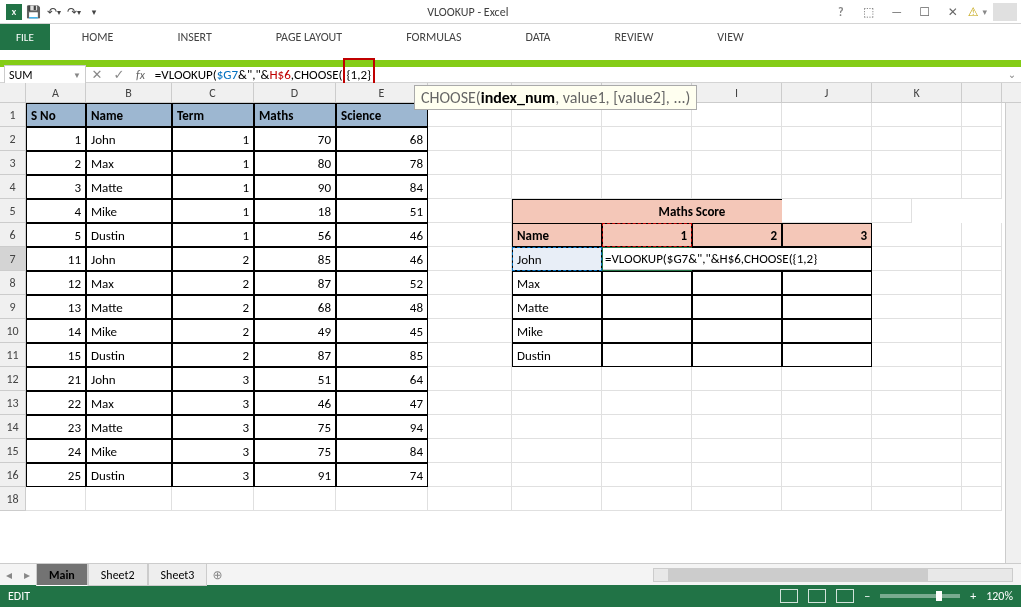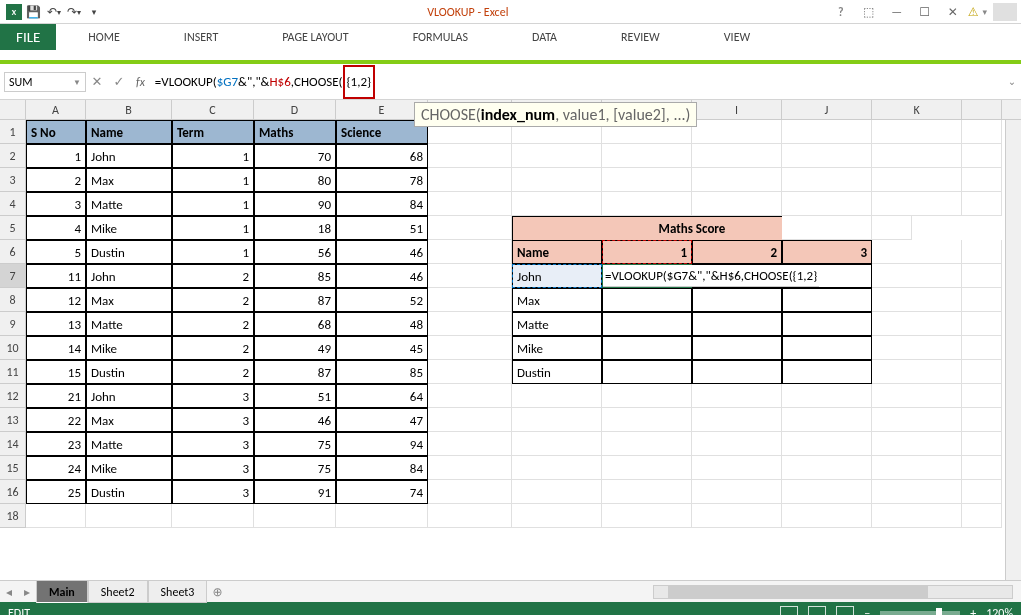--- a/index.html
+++ b/index.html
@@ -3,34 +3,34 @@
 <meta charset="utf-8">
 <style>
 * { box-sizing: border-box; margin: 0; padding: 0; font-family: "Segoe UI", Calibri, Arial, sans-serif; }
 body { background: #fff; width: 1021px; height: 615px; overflow: hidden; position: relative; }
 
 
 .title-bar { height: 24px; background: #fff; display: flex; align-items: center; border-bottom: 1px solid #d4d4d4; }
 .qat { display: flex; align-items: center; gap: 4px; padding: 0 6px; }
 .qat-icon { width: 16px; height: 16px; display: flex; align-items: center; justify-content: center; font-size: 12px; color: #444; cursor: pointer; }
 .excel-icon { width: 16px; height: 16px; background: #217346; color: #fff; font-size: 8px; font-weight: bold; display: flex; align-items: center; justify-content: center; }
-.title-text { flex: 1; text-align: center; font-size: 12px; color: #c2410c; }
+.title-text { flex: 1; text-align: center; font-size: 12px; color: #404040; }
 .window-controls { display: flex; gap: 2px; padding-right: 4px; align-items: center; }
 .win-btn { width: 26px; height: 18px; font-size: 12px; color: #666; display: flex; align-items: center; justify-content: center; cursor: pointer; }
 .win-help { font-weight: bold; color: #888; }
 .win-user { width: 24px; height: 18px; background: #e0e0e0; margin-left: 4px; }
 .warn-icon { color: #c0a000; font-size: 12px; margin-right: 2px; }
 
 
 .ribbon-tabs { height: 26px; display: flex; align-items: stretch; background: #fff; }
-.file-tab { background: #217346; color: #fff; font-size: 15px; padding: 0 16px; display: flex; align-items: center; font-weight: normal; }
+.file-tab { background: #217346; color: #fff; font-size: 11px; padding: 0 16px; display: flex; align-items: center; font-weight: normal; }
 .ribbon-tab { font-size: 12px; color: #444; padding: 0 32px; display: flex; align-items: center; cursor: pointer; }
 
 
-.formula-row { height: 40px; display: flex; align-items: center; border-top: 4px solid #84cc16; border-bottom: 1px solid #d4d4d4; margin-top: 10px; }
+.formula-row { height: 23px; display: flex; align-items: center; border-top: 7px solid #84cc16; border-bottom: 1px solid #d4d4d4; margin-top: 10px; }
 .name-box { width: 82px; height: 20px; border: 1px solid #ccc; margin-left: 4px; font-size: 12px; padding: 0 4px; display: flex; align-items: center; background:#fff; }
 .nb-arrow { margin-left: auto; font-size: 8px; color: #888; }
 .fb-btn { width: 22px; text-align: center; font-size: 13px; color: #888; cursor: pointer; }
 .fx-label { font-style: italic; font-size: 12px; color: #666; padding: 0 6px; }
 .formula-input { flex: 1; height: 20px; border: none; font-size: 13px; padding: 0 4px; font-family: Calibri, Arial; display:flex; align-items:center; }
 .formula-black { color: #000; }
 .formula-blue { color: #0070c0; }
 .formula-red { color: #c00000; }
 .fb-highlight { border: 2px solid #c00000; padding: 8px 2px; display: inline-block; line-height: 14px; }
 .fb-expand { width: 18px; text-align: center; color: #888; font-size: 10px; }

